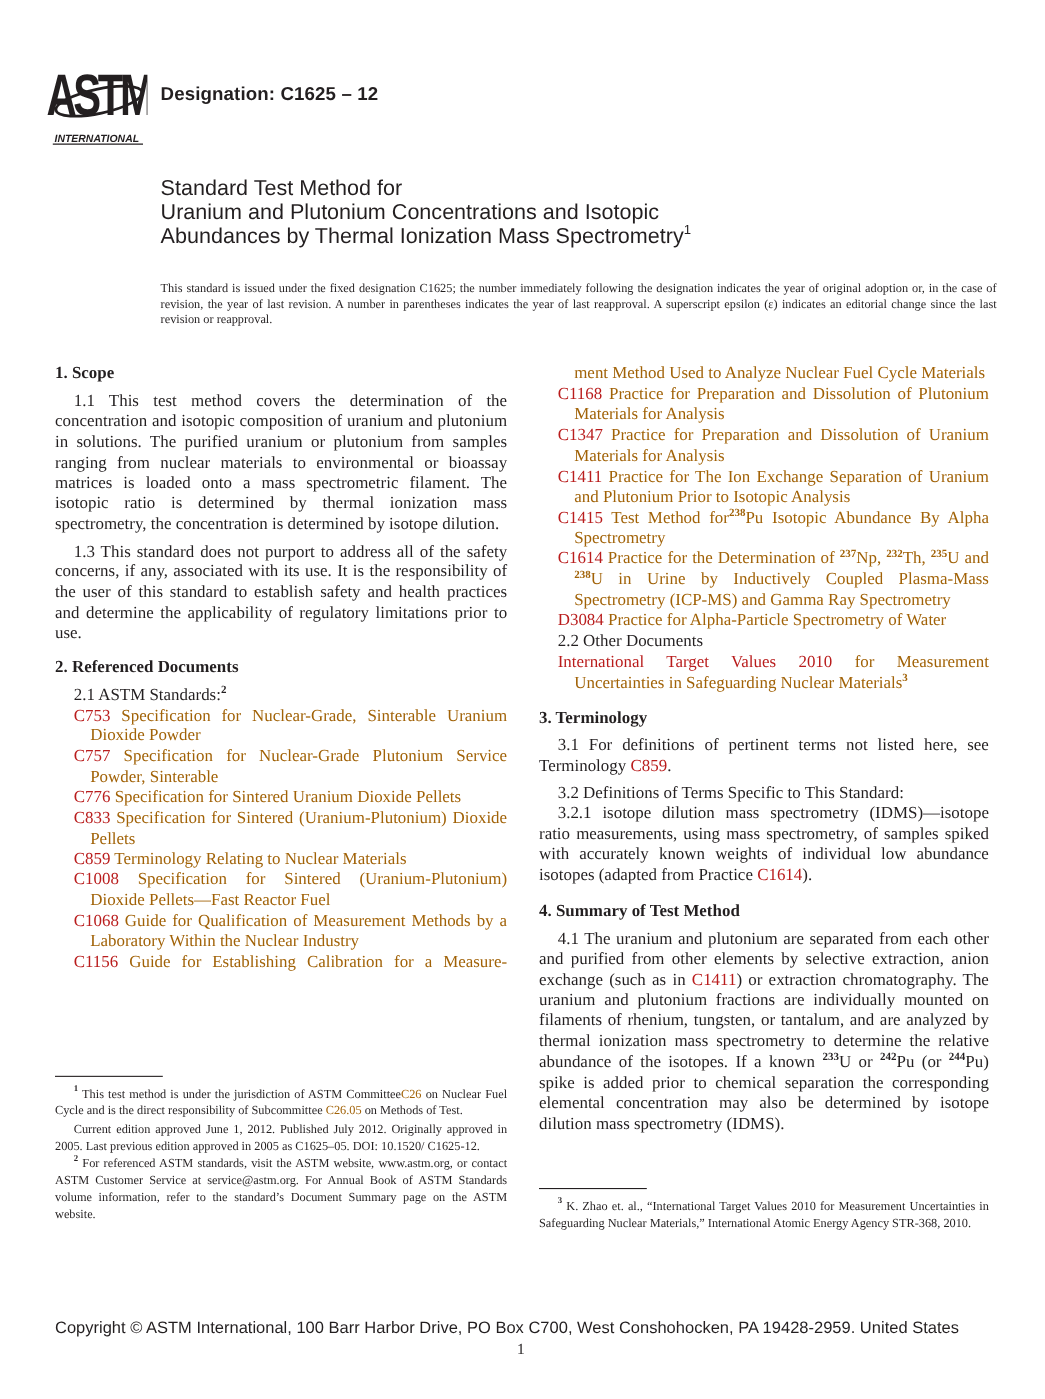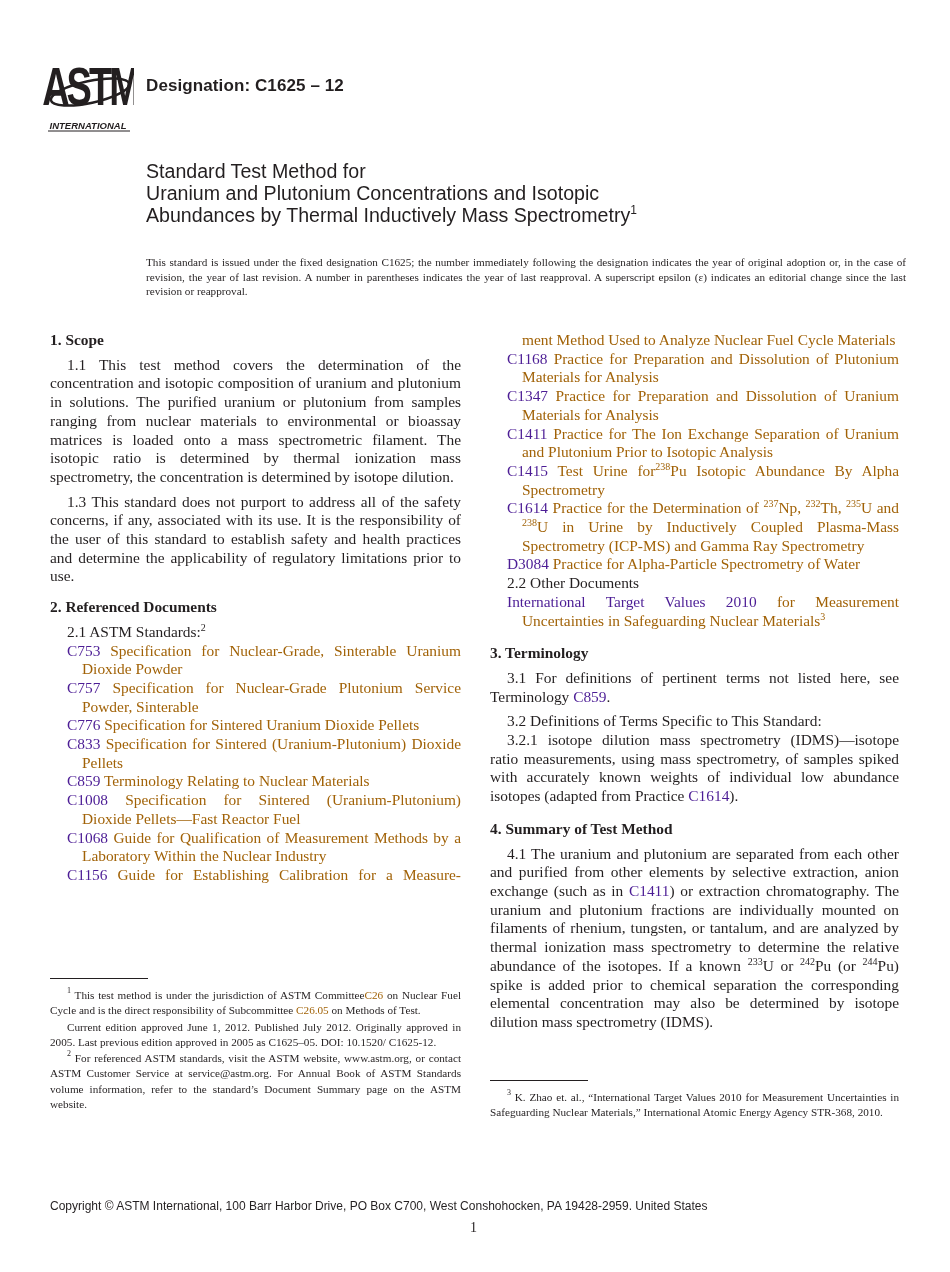--- a/index.html
+++ b/index.html
@@ -11,48 +11,48 @@
   .title { position:absolute; left:146px; top:160px; font-size:19.6px; font-weight:normal; line-height:22px; }
   .title sup { font-size:12px; vertical-align: 8px; line-height:0; }
   .notice { position:absolute; left:146px; top:255px; width:760px; font-size:11.2px; line-height:14.6px; text-align:justify; }
   .col { position:absolute; font-size:15.4px; line-height:18.7px; text-align:justify; }
   .col-left { left:50px; top:331px; width:411px; }
   .col-right { left:490px; top:331px; width:409px; }
   .h { font-weight:bold; font-size:15.4px; margin:0 0 6px 0; }
   .p { margin:0 0 6px 0; text-indent:17px; }
   .it { }
   .ref { padding-left:32px; text-indent:-15px; margin:0; text-align:justify; }
-  .code { color:#4c1d95; }
+  .code { color:#b91c1c; }
   .link { color:#a16207; }
-  .sup { font-size:10px; vertical-align: 6px; line-height:0; }
+  .sup { font-size:10px; vertical-align: 6px; line-height:0;font-weight:bold; }
   .sub-head { margin:0; padding-left:17px; }
   .fnrule { position:absolute; height:1px; background:#231f20; width:98px; }
   .footnotes { position:absolute; font-size:11.2px; line-height:15.3px; text-align:justify; }
   .fn { margin:0 0 1px 0; text-indent:17px; }
-  .copyright { position:absolute; left:50px; top:1199px; font-size:12px; }
+  .copyright { position:absolute; left:50px; top:1199px; font-size:15px; }
   .pagenum { position:absolute; left:470px; top:1220px; font-size:14px; }
 </style>
 </head>
 <body>
 
 <div class="logo">
   <svg width="92" height="72" viewBox="0 0 92 72">
     <ellipse cx="48" cy="32" rx="40" ry="11" fill="none" stroke="#231f20" stroke-width="2.5" transform="rotate(-12 48 32)"></ellipse>
     <text x="48" y="45" text-anchor="middle" font-family="Liberation Sans, sans-serif" font-weight="bold" font-size="38" fill="#231f20" transform="scale(1,1.4) translate(0,-13)" letter-spacing="-3">ASTM</text>
     <text x="46" y="69" text-anchor="middle" font-family="Liberation Sans, sans-serif" font-weight="bold" font-style="italic" font-size="9.5" fill="#231f20">INTERNATIONAL</text>
     <line x1="6" y1="71" x2="88" y2="71" stroke="#231f20" stroke-width="1"></line>
   </svg>
 </div>
 
 <div class="designation sans">Designation: C1625 – 12</div>
 
 <div class="title sans">
   <div>Standard Test Method for</div>
   <div>Uranium and Plutonium Concentrations and Isotopic</div>
-  <div><span>Abundances by Thermal Inductively Mass Spectrometry</span><sup>1</sup></div>
+  <div><span>Abundances by Thermal Ionization Mass Spectrometry</span><sup>1</sup></div>
 </div>
 
 <div class="notice serif">This standard is issued under the fixed designation C1625; the number immediately following the designation indicates the year of original adoption or, in the case of revision, the year of last revision. A number in parentheses indicates the year of last reapproval. A superscript epsilon (ε) indicates an editorial change since the last revision or reapproval.</div>
 
 <div class="col col-left serif">
   <div class="h">1.  Scope</div>
   <p class="p">1.1 This test method covers the determination of the concentration and isotopic composition of uranium and plutonium in solutions. The purified uranium or plutonium from samples ranging from nuclear materials to environmental or bioassay matrices is loaded onto a mass spectrometric filament. The isotopic ratio is determined by thermal ionization mass spectrometry, the concentration is determined by isotope dilution.</p>
   <p class="p"><span>1.3</span> <span class="it">This standard does not purport to address all of the safety concerns, if any, associated with its use. It is the responsibility of the user of this standard to establish safety and health practices and determine the applicability of regulatory limitations prior to use.</span></p>
 
   <div class="h" style="margin-top:12px">2.  Referenced Documents</div>
@@ -73,21 +73,21 @@
   <p class="fn"><span class="sup" style="font-size:8px">1</span> <span>This test method is under the jurisdiction of ASTM Committee</span><span class="link">C26</span><span> on Nuclear Fuel Cycle and is the direct responsibility of Subcommittee </span><span class="link">C26.05</span><span> on Methods of Test.</span></p>
   <p class="fn">Current edition approved June 1, 2012. Published July 2012. Originally approved in 2005. Last previous edition approved in 2005 as C1625–05. DOI: 10.1520/ C1625-12.</p>
   <p class="fn"><span class="sup" style="font-size:8px">2</span> <span>For referenced ASTM standards, visit the ASTM website, www.astm.org, or contact ASTM Customer Service at service@astm.org. For </span><span class="it">Annual Book of ASTM Standards</span><span> volume information, refer to the standard’s Document Summary page on the ASTM website.</span></p>
 </div>
 
 <div class="col col-right serif">
   <p class="ref" style="text-indent:0"><span class="link">ment Method Used to Analyze Nuclear Fuel Cycle Materials</span></p>
   <p class="ref"><span class="code">C1168</span> <span class="link">Practice for Preparation and Dissolution of Plutonium Materials for Analysis</span></p>
   <p class="ref"><span class="code">C1347</span> <span class="link">Practice for Preparation and Dissolution of Uranium Materials for Analysis</span></p>
   <p class="ref"><span class="code">C1411</span> <span class="link">Practice for The Ion Exchange Separation of Uranium and Plutonium Prior to Isotopic Analysis</span></p>
-  <p class="ref"><span class="code">C1415</span> <span class="link"><span>Test Urine for</span><span class="sup">238</span><span>Pu Isotopic Abundance By Alpha Spectrometry</span></span></p>
+  <p class="ref"><span class="code">C1415</span> <span class="link"><span>Test Method for</span><span class="sup">238</span><span>Pu Isotopic Abundance By Alpha Spectrometry</span></span></p>
   <p class="ref"><span class="code">C1614</span> <span class="link"><span>Practice for the Determination of </span><span class="sup">237</span><span>Np, </span><span class="sup">232</span><span>Th, </span><span class="sup">235</span><span>U and </span><span class="sup">238</span><span>U in Urine by Inductively Coupled Plasma-Mass Spectrometry (ICP-MS) and Gamma Ray Spectrometry</span></span></p>
   <p class="ref"><span class="code">D3084</span> <span class="link">Practice for Alpha-Particle Spectrometry of Water</span></p>
   <p class="sub-head"><span>2.2</span> <span class="it">Other Documents</span></p>
   <p class="ref"><span class="code">International Target Values 2010</span> <span class="link">for Measurement Uncertainties in Safeguarding Nuclear Materials</span><span class="sup link">3</span></p>
 
   <div class="h" style="margin-top:14px">3.  Terminology</div>
   <p class="p"><span>3.1 For definitions of pertinent terms not listed here, see Terminology </span><span class="code">C859</span><span>.</span></p>
   <p class="p" style="margin-bottom:0"><span>3.2</span> <span class="it">Definitions of Terms Specific to This Standard:</span></p>
   <p class="p"><span>3.2.1</span> <span class="it">isotope dilution mass spectrometry (IDMS)</span><span>—isotope ratio measurements, using mass spectrometry, of samples spiked with accurately known weights of individual low abundance isotopes (adapted from Practice </span><span class="code">C1614</span><span>).</span></p>
 

